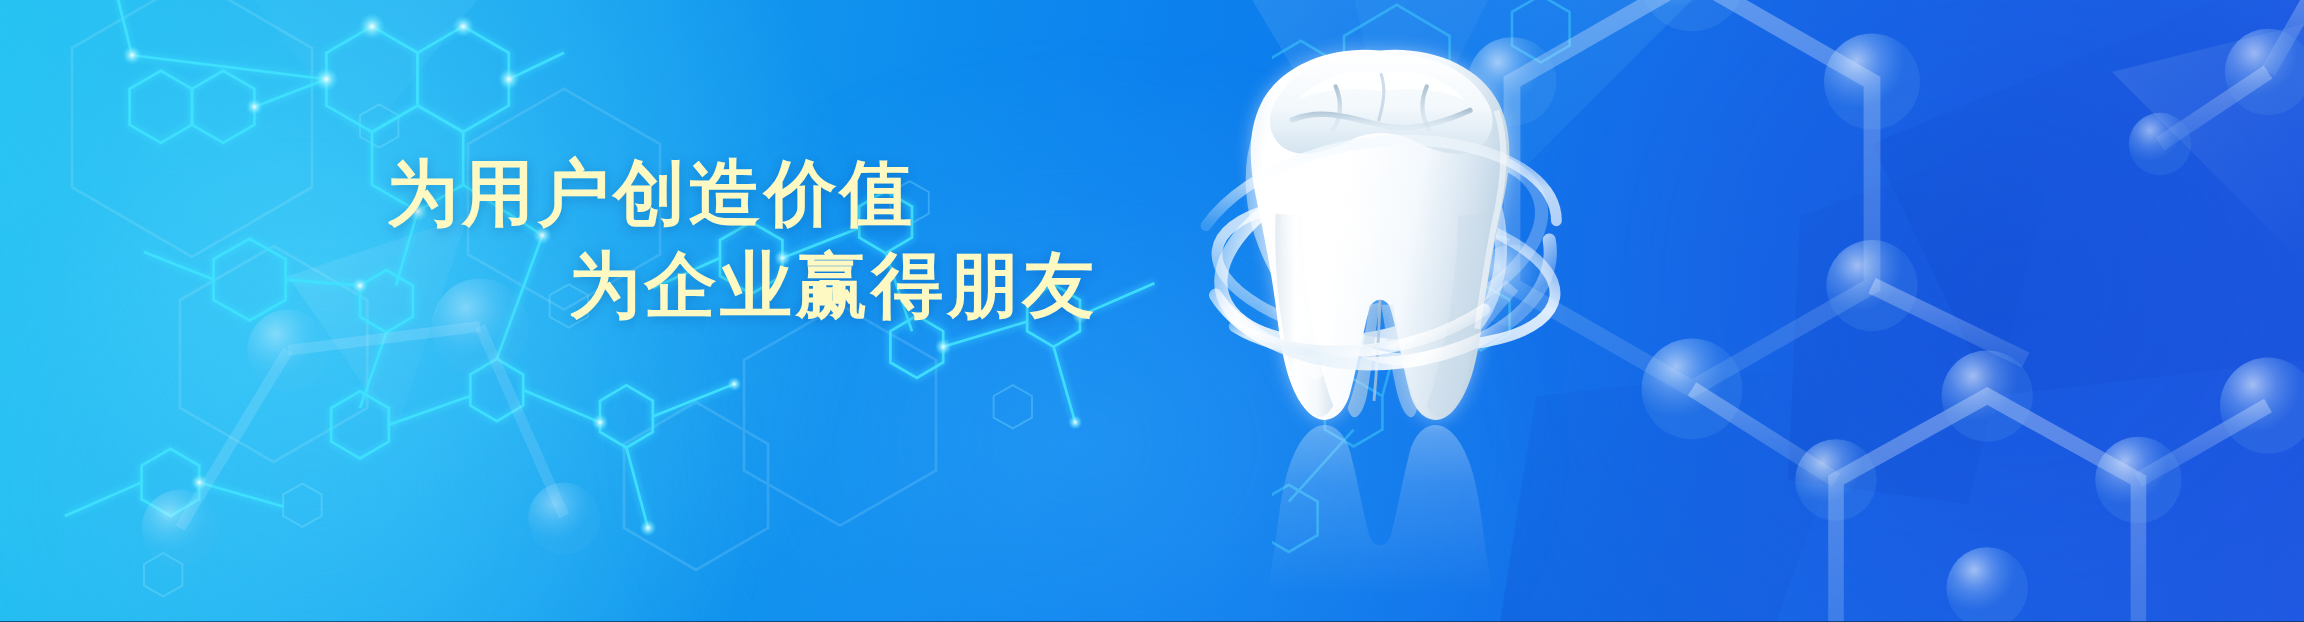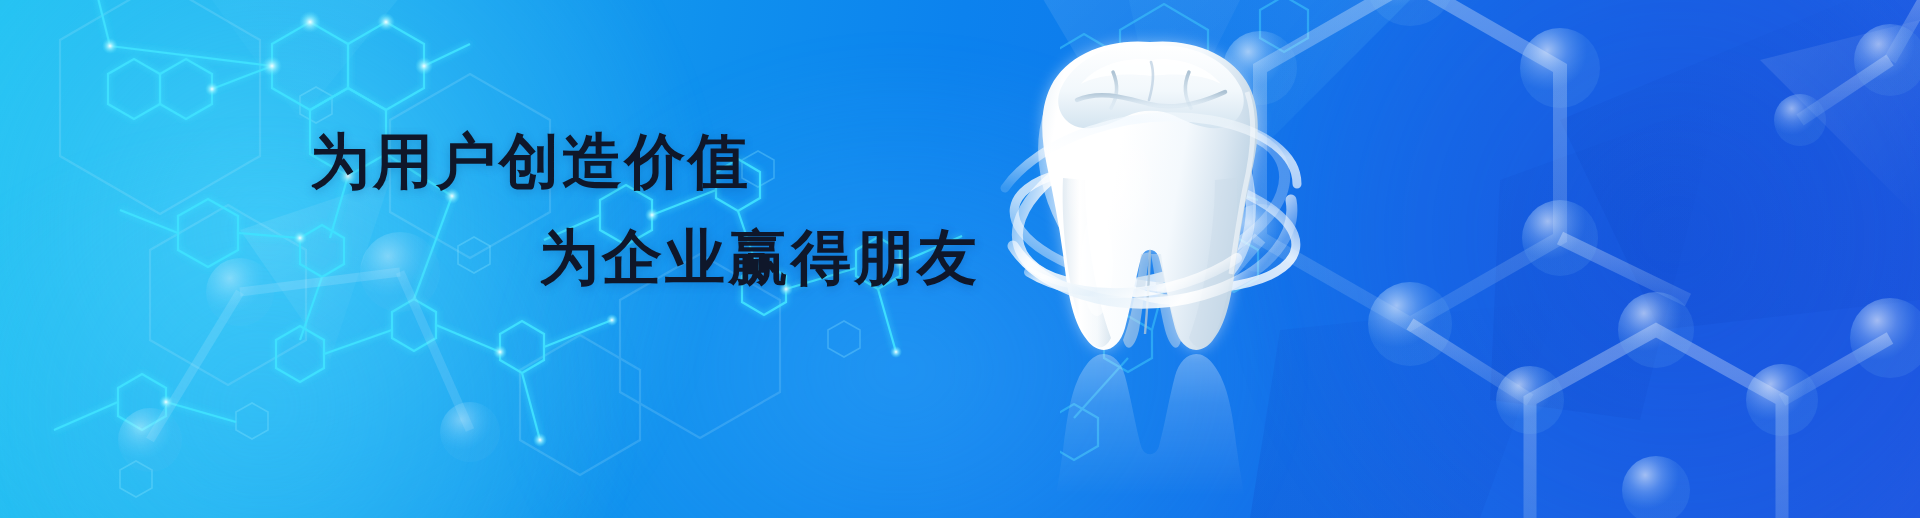--- a/index.html
+++ b/index.html
@@ -77,35 +77,35 @@
   #tooth-wrap{
     position:absolute;
     left:985px; top:28px;
     width:330px; height:470px;
   }
   #tooth-svg{position:absolute;left:0;top:0;}
 
   
   .headline{
     position:absolute;
-    left:0; top:132px;
+    left:12px; top:132px;
     width:980px;
-    color:#0f172a;
+    color:#fef9c3;
     user-select:none;
   }
   .line{
     font-weight:700;
     font-size:60px;
     line-height:1.0;
     letter-spacing:3px;
     white-space:nowrap;
     text-shadow:0 2px 10px rgba(5,60,140,.28);
   }
   .line-1{ margin-left:310px; }
-  .line-2{ margin-left:462px; margin-top:36px;text-align:right; }
+  .line-2{ margin-left:462px; margin-top:16px; }
 
   
   #stage{width:1920px;height:518px;position:relative;}
 </style>
 </head>
 <body>
 
 <div id="stage">
 <div id="banner">
 

